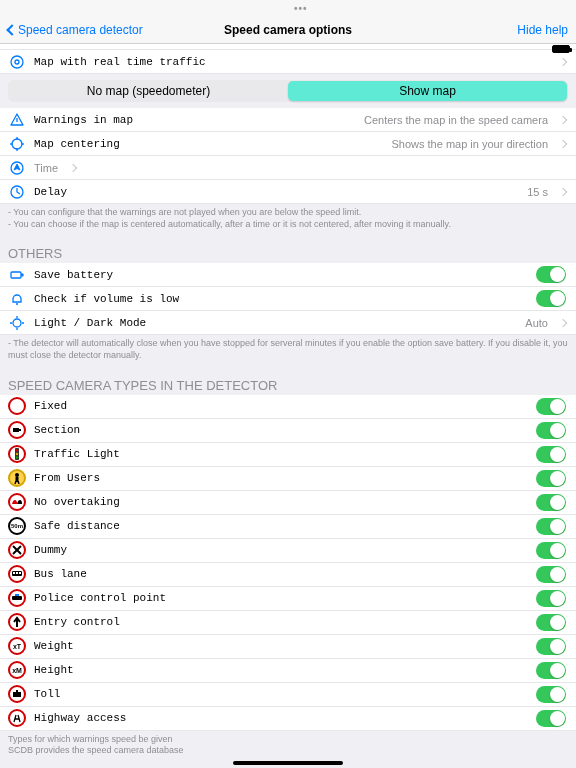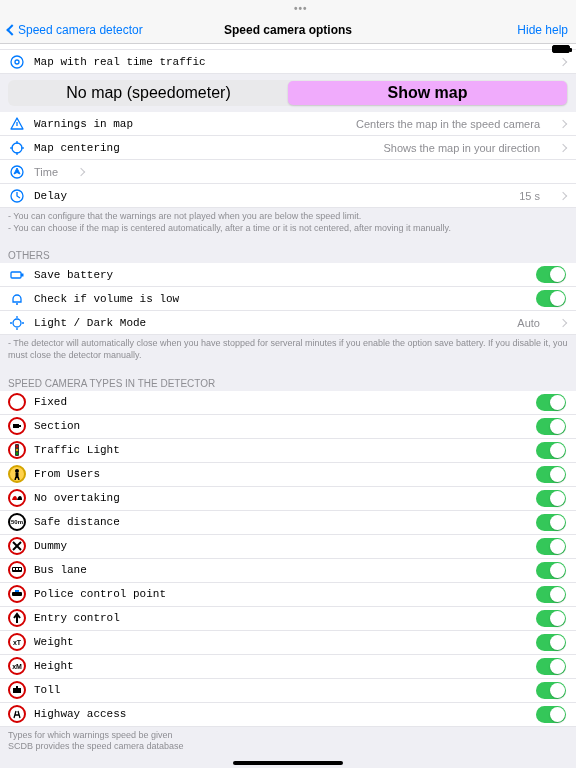--- a/index.html
+++ b/index.html
@@ -10,29 +10,29 @@
   .battery-icon { display: inline-block; width: 18px; height: 8px; border: 1px solid #000; border-radius: 2px; position: relative; background: #000; }
   .battery-icon::after { content: ""; position: absolute; right: -3px; top: 2px; width: 2px; height: 4px; background: #000; border-radius: 0 1px 1px 0; }
   .nav-bar { display: flex; justify-content: space-between; align-items: center; height: 28px; padding: 0 8px; background: #f7f7f7; border-bottom: 1px solid #d1d1d4; font-size: 12px; gap: 22px; }
   .nav-back { color: #007aff; display: flex; align-items: center; gap: 2px; }
   .nav-title { font-weight: 700; position: absolute; left: 0; right: 0; text-align: center; pointer-events: none; }
   .nav-right { color: #007aff; }
   .chevron-left { display:inline-block; width: 8px; height: 8px; border-left: 2px solid #007aff; border-bottom: 2px solid #007aff; transform: rotate(45deg); }
   .row { display: flex; align-items: center; background: #fff; border-bottom: 1px solid #e5e5ea; min-height: 24px; padding: 0 10px 0 8px; font-size: 11px; }
   .row .icon { width: 18px; display: flex; align-items: center; justify-content: center; margin-right: 8px; flex-shrink: 0; }
   .row .label { flex: 1; font-family: Liberation Mono, monospace; }
-  .row .value { color: #8e8e93; font-size: 11px; margin-right: 20px; }
+  .row .value { color: #8e8e93; font-size: 11px; margin-right: 12px; }
   .row .chev { width: 6px; height: 6px; border-right: 1.5px solid #c7c7cc; border-top: 1.5px solid #c7c7cc; transform: rotate(45deg); }
   .toggle { width: 30px; height: 17px; border-radius: 10px; background: #34c759; position: relative; flex-shrink: 0; }
   .toggle::after { content: ""; position: absolute; right: 1px; top: 1px; width: 15px; height: 15px; border-radius: 50%; background: #fff; box-shadow: 0 1px 2px rgba(0,0,0,.2); }
-  .segmented { display: flex; margin: 4px 8px; background: #e9e9eb; border-radius: 6px; padding: 1px; font-size: 16px; }
+  .segmented { display: flex; margin: 4px 8px; background: #e9e9eb; border-radius: 6px; padding: 1px; font-size: 12px; }
   .segmented > div { flex: 1; text-align: center; padding: 3px 0; border-radius: 5px; color: #000; }
-  .segmented > div.active { background: #f0abfc; box-shadow: 0 1px 2px rgba(0,0,0,.15); font-weight: bold; }
+  .segmented > div.active { background: #5eead4; box-shadow: 0 1px 2px rgba(0,0,0,.15); }
   .footer-text { font-size: 9px; color: #8e8e93; padding: 3px 8px 6px; line-height: 1.3; }
-  .section-header { font-size: 10px; color: #8e8e93; padding: 10px 8px 2px; text-transform: uppercase; }
+  .section-header { font-size: 13px; color: #8e8e93; padding: 10px 8px 2px; text-transform: uppercase; }
   .blue-icon svg { stroke: #007aff; }
   .red-circle { width: 18px; height: 18px; border-radius: 50%; border: 2.5px solid #d40000; background: #fff; display: flex; align-items: center; justify-content: center; font-size: 8px; font-weight: bold; flex-shrink:0; }
   .red-circle.yellow { border-color: #d4a500; background:#ffd24d; }
   .home-indicator { position: absolute; bottom: 3px; left: 50%; transform: translateX(-50%); width: 110px; height: 4px; background: #000; border-radius: 3px; }
 </style>
 </head>
 <body>
 
 <div class="status-bar">
   <div class="status-left">

